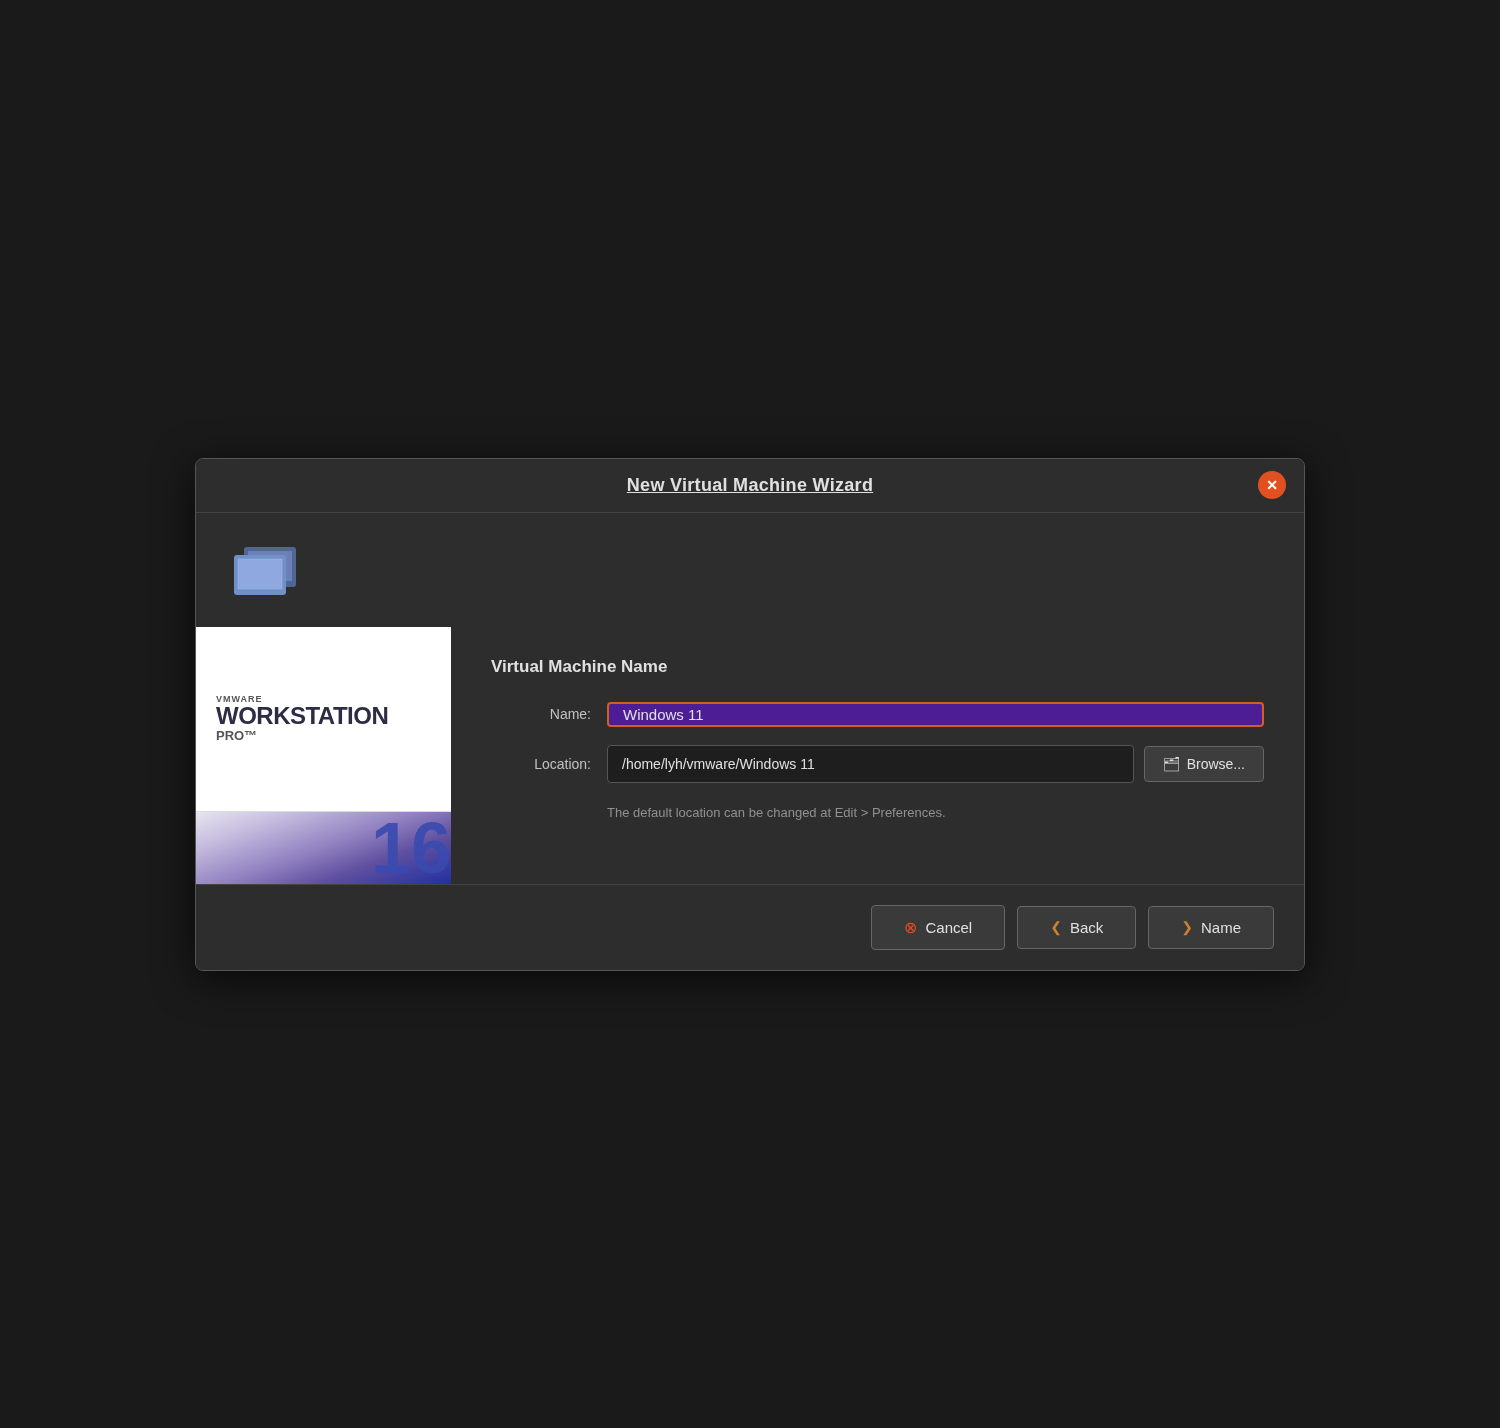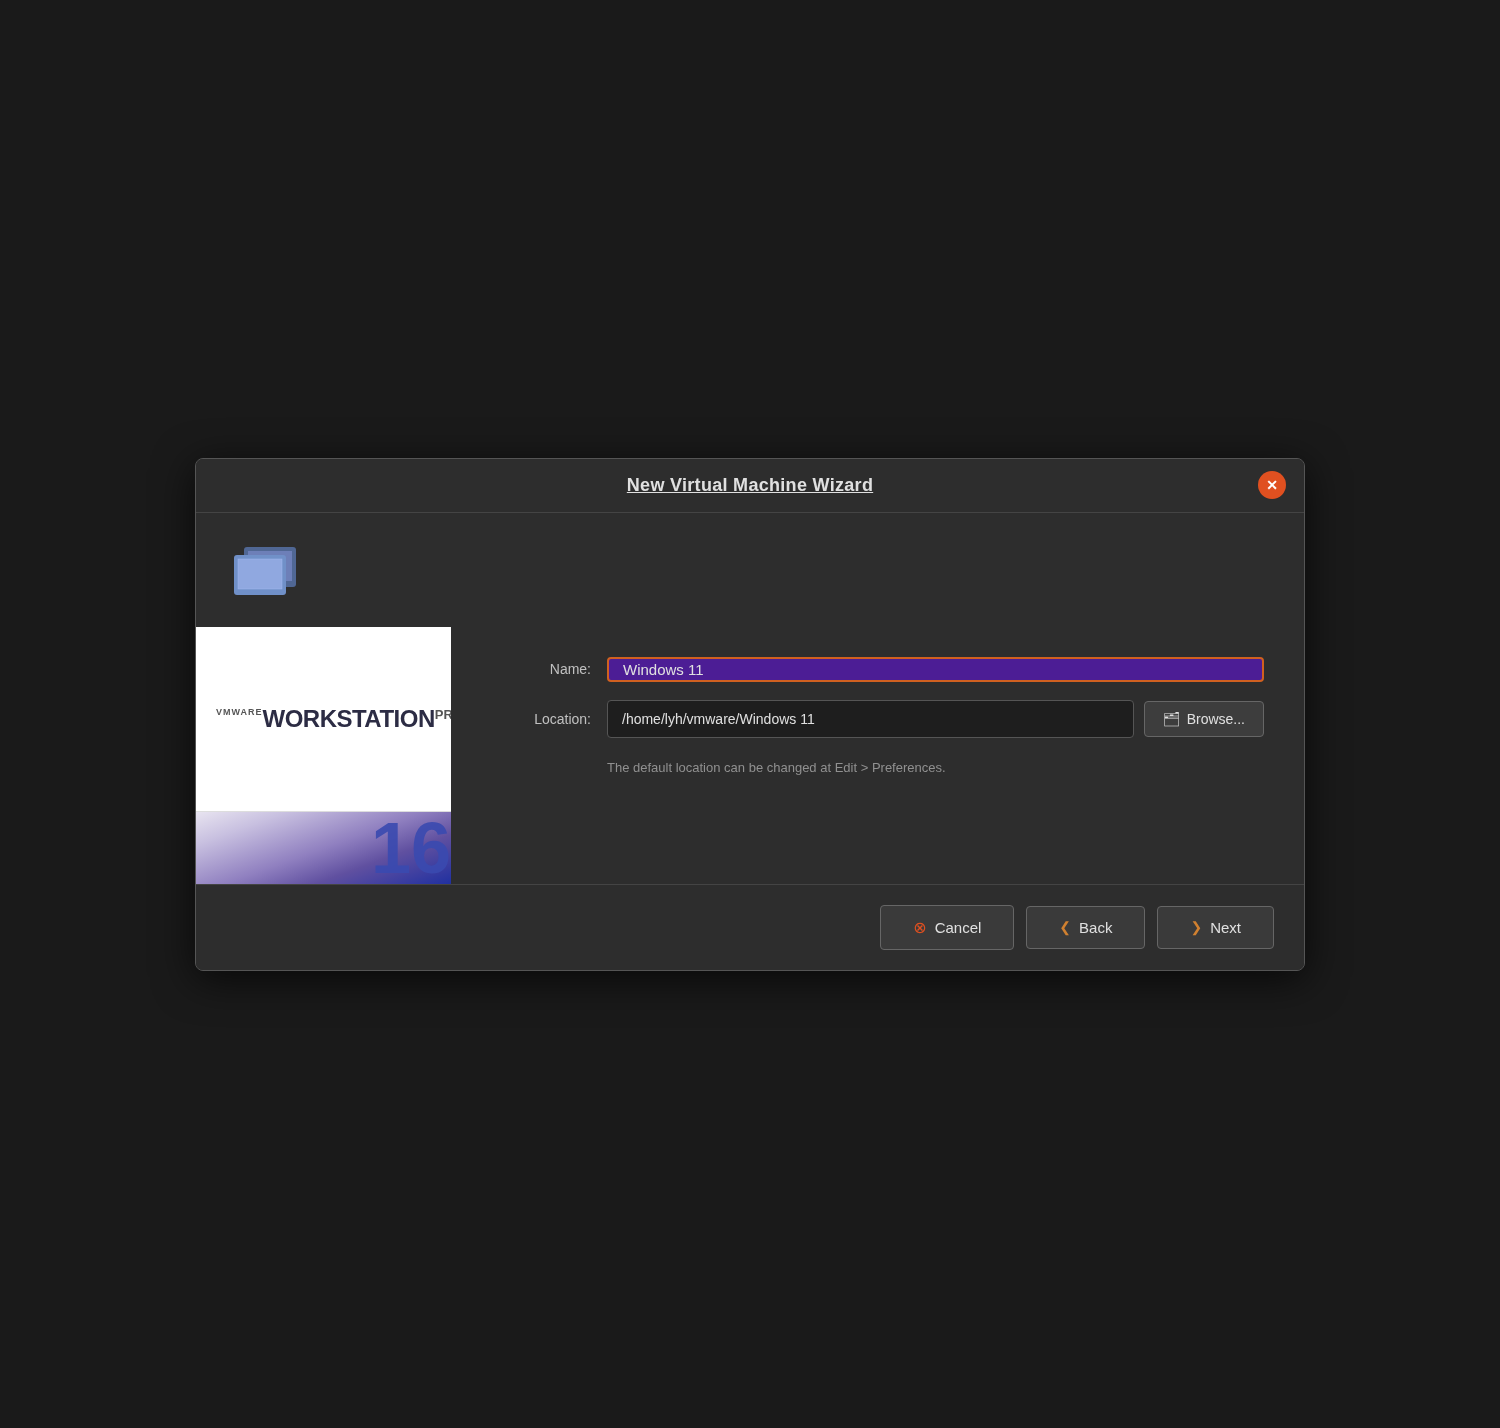--- a/index.html
+++ b/index.html
@@ -110,20 +110,21 @@
       display: flex;
       flex-direction: column;
       align-items: flex-start;
       border-bottom: 1px solid #ddd;
       height: 185px;
       justify-content: center;
     }
 
     .vmware-brand {
       display: flex;
+      flex-direction: column;
     }
 
     .vmware-label {
       font-size: 9px;
       color: #555;
       letter-spacing: 1px;
       font-weight: 600;
       text-transform: uppercase;
     }
 
@@ -316,20 +317,21 @@
           <span class="workstation-label">WORKSTATION</span>
           <span class="pro-label">PRO™</span>
         </div>
       </div>
       <div class="sidebar-bottom">
         <span class="version-number">16</span>
       </div>
     </div>
 
     <div class="main-panel">
+      <div class="section-title">Virtual Machine Name</div>
 
       <div class="form-row">
         <label class="form-label">Name:</label>
         <input class="name-input" type="text" value="Windows 11" style="">
       </div>
 
       <div class="form-row">
         <label class="form-label">Location:</label>
         <div class="location-row">
           <input class="location-input" type="text" value="/home/lyh/vmware/Windows 11" style="">
@@ -348,16 +350,16 @@
     <button class="footer-btn cancel-btn">
       <span class="cancel-icon">⊗</span>
       <span>Cancel</span>
     </button>
     <button class="footer-btn">
       <span class="back-icon">❮</span>
       <span>Back</span>
     </button>
     <button class="footer-btn next-btn">
       <span class="next-icon">❯</span>
-      <span>Next</span>
+      <span>Name</span>
     </button>
   </div>
 </div>
 
 </body></html>

